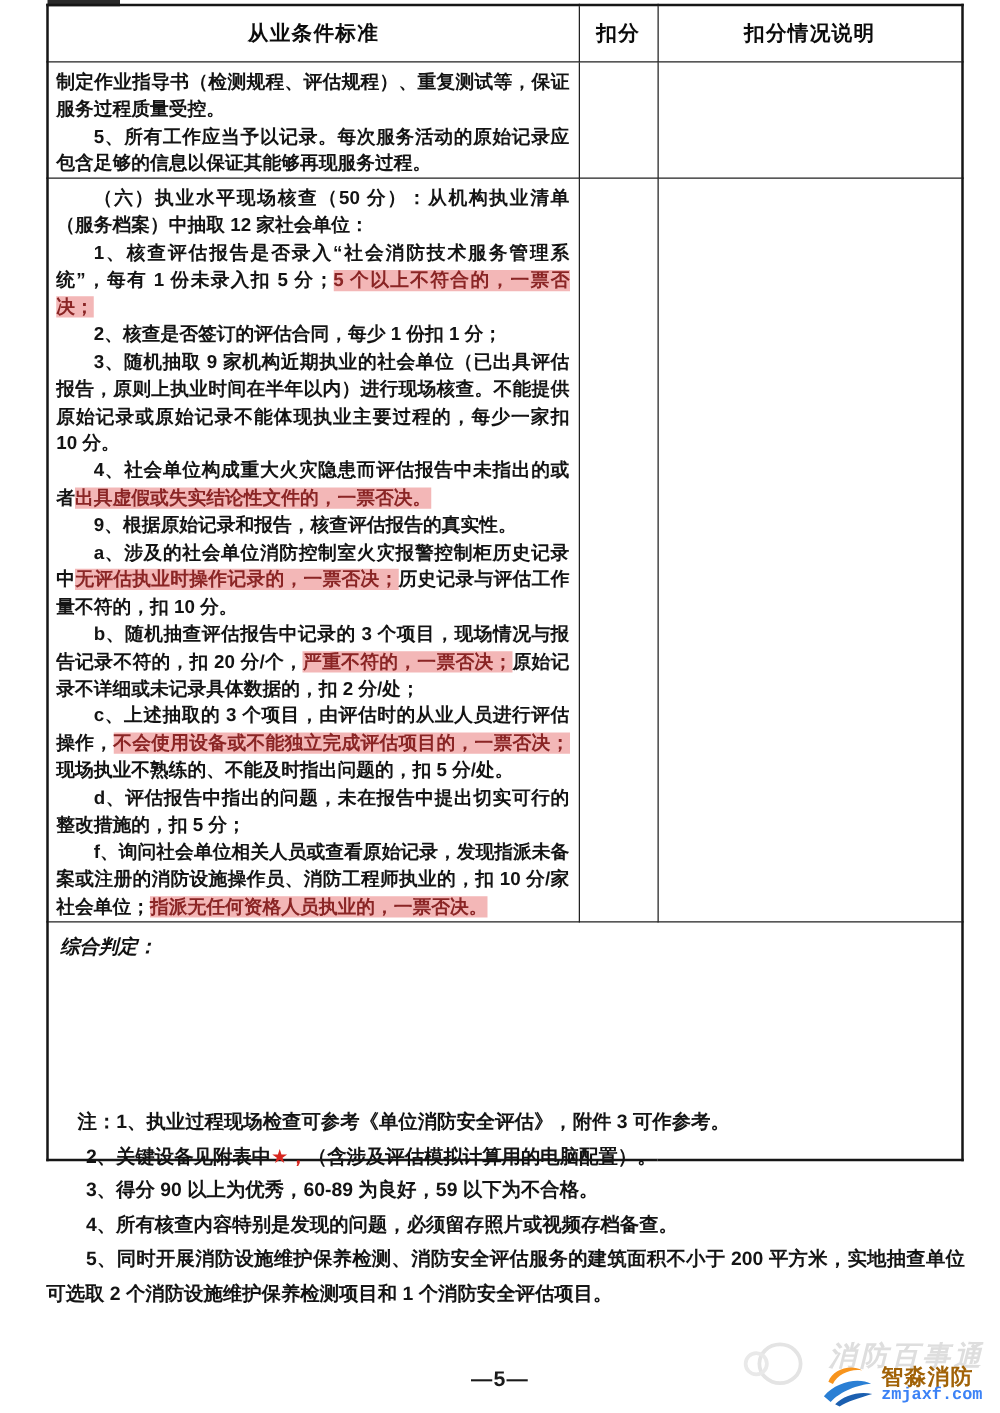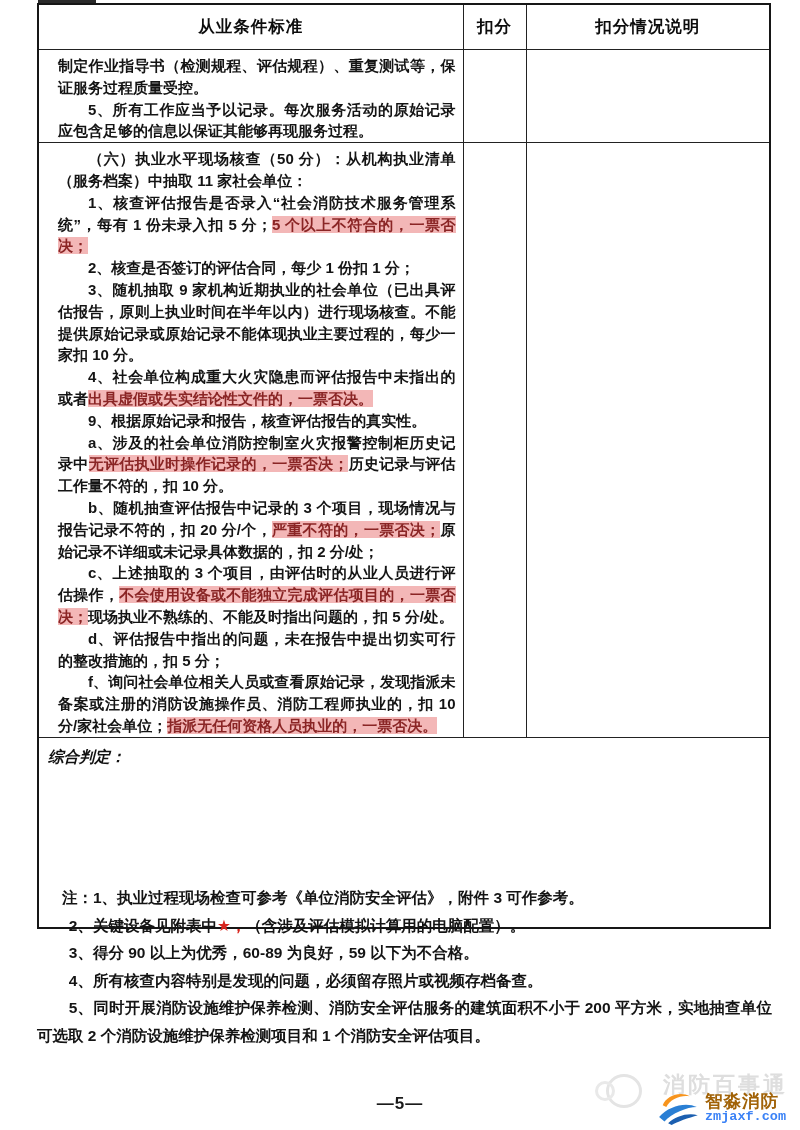--- a/index.html
+++ b/index.html
@@ -13,21 +13,21 @@
     position:absolute;left:37px;top:3px;width:732px;height:872px;
     border-collapse:collapse;table-layout:fixed;border:2px solid #161616;
   }
   .main-table th,.main-table td{border:1.5px solid #222;}
   .main-table th{
     font-size:16.5px;font-weight:700;text-align:center;vertical-align:middle;
     height:44px;padding:0;letter-spacing:1px;color:#0c0c0c;
   }
   td.cell{vertical-align:top;overflow:hidden;}
   td.cell-criteria{
-    padding:5px 7px 0 19px;font-size:15px;line-height:21.8px;font-weight:700;
+    padding:5px 7px 0 6px;font-size:15px;line-height:21.8px;font-weight:700;
     text-align:justify;color:#141414;
   }
   tr.row-1 td{height:83px;}
   tr.row-2 td{height:577px;}
   tr.row-3 td{height:164px;}
   .para{margin:0;text-indent:2em;}
   .para.no-indent{text-indent:0;}
   .hl{background:#f3b7b7;color:#8a2525;}
   .red{color:#d8261f;}
   td.cell-merged{
@@ -49,21 +49,21 @@
   .watermark-logo{
     position:absolute;right:158px;bottom:22px;width:30px;height:28px;
     border:3px solid #e4e4e4;border-radius:50%;
   }
   .watermark-logo::after{
     content:"";position:absolute;left:-14px;top:4px;width:14px;height:14px;
     border:3px solid #e9e9e9;border-radius:50%;
   }
   .watermark-text{
     position:absolute;right:12px;bottom:30px;color:#dedede;
-    font-size:22px;font-weight:700;letter-spacing:3px;white-space:nowrap;
+    font-size:22px;font-weight:700;letter-spacing:3px;white-space:nowrap;font-style:italic;
   }
   .brand-row{
     position:absolute;right:14px;bottom:4px;display:flex;align-items:center;gap:5px;
   }
   .brand-icon{width:44px;height:36px;flex:0 0 auto;}
   .brand-text{display:flex;flex-direction:column;line-height:1.05;}
   .brand-name{font-size:17.5px;font-weight:800;color:#a16207;letter-spacing:1px;}
   .brand-url{font-size:13.5px;font-weight:800;color:#3b82f6;font-family:"Liberation Mono","DejaVu Sans Mono",monospace;}
 </style>
 </head>
@@ -90,21 +90,21 @@
       <tr class="row-1">
         <td class="cell cell-criteria">
             <p class="para no-indent"><span>制定作业指导书（检测规程、评估规程）、重复测试等，保证服务过程质量受控。</span></p>
             <p class="para"><span>5、所有工作应当予以记录。每次服务活动的原始记录应包含足够的信息以保证其能够再现服务过程。</span></p>
           </td>
         <td class="cell"></td>
         <td class="cell"></td>
       </tr>
       <tr class="row-2">
         <td class="cell cell-criteria">
-            <p class="para"><span>（六）执业水平现场核查（50 分）：从机构执业清单（服务档案）中抽取 11 家社会单位：</span></p>
+            <p class="para"><span>（六）执业水平现场核查（50 分）：从机构执业清单（服务档案）中抽取 12 家社会单位：</span></p>
             <p class="para"><span>1、核查评估报告是否录入“社会消防技术服务管理系统”，每有 1 份未录入扣 5 分；</span><span class="hl">5 个以上不符合的，一票否决；</span></p>
             <p class="para"><span>2、核查是否签订的评估合同，每少 1 份扣 1 分；</span></p>
             <p class="para"><span>3、随机抽取 9 家机构近期执业的社会单位（已出具评估报告，原则上执业时间在半年以内）进行现场核查。不能提供原始记录或原始记录不能体现执业主要过程的，每少一家扣 10 分。</span></p>
             <p class="para"><span>4、社会单位构成重大火灾隐患而评估报告中未指出的或者</span><span class="hl">出具虚假或失实结论性文件的，一票否决。</span></p>
             <p class="para"><span>9、根据原始记录和报告，核查评估报告的真实性。</span></p>
             <p class="para"><span>a、涉及的社会单位消防控制室火灾报警控制柜历史记录中</span><span class="hl">无评估执业时操作记录的，一票否决；</span><span>历史记录与评估工作量不符的，扣 10 分。</span></p>
             <p class="para"><span>b、随机抽查评估报告中记录的 3 个项目，现场情况与报告记录不符的，扣 20 分/个，</span><span class="hl">严重不符的，一票否决；</span><span>原始记录不详细或未记录具体数据的，扣 2 分/处；</span></p>
             <p class="para"><span>c、上述抽取的 3 个项目，由评估时的从业人员进行评估操作，</span><span class="hl">不会使用设备或不能独立完成评估项目的，一票否决；</span><span>现场执业不熟练的、不能及时指出问题的，扣 5 分/处。</span></p>
             <p class="para"><span>d、评估报告中指出的问题，未在报告中提出切实可行的整改措施的，扣 5 分；</span></p>
             <p class="para"><span>f、询问社会单位相关人员或查看原始记录，发现指派未备案或注册的消防设施操作员、消防工程师执业的，扣 10 分/家社会单位；</span><span class="hl">指派无任何资格人员执业的，一票否决。</span></p>

